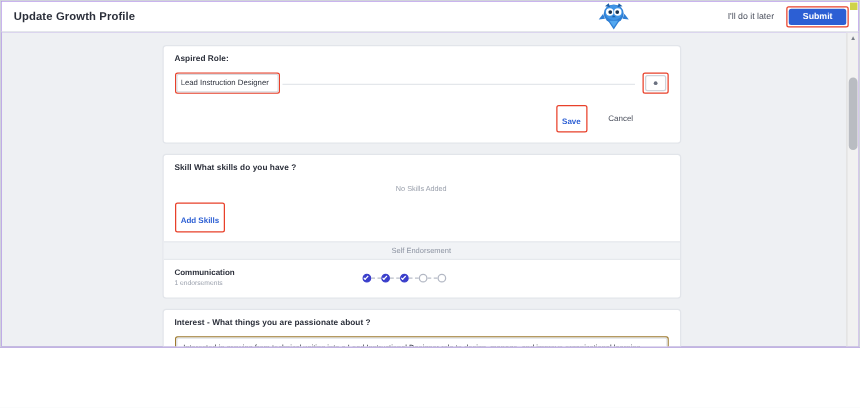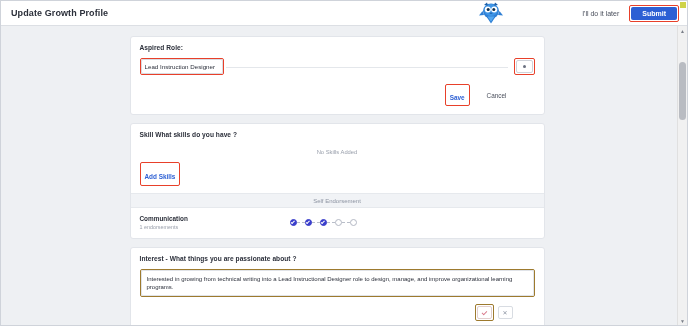--- a/index.html
+++ b/index.html
@@ -11,21 +11,21 @@
     width: 688px;
     height: 326px;
     overflow: hidden;
     font-family: "Liberation Sans", sans-serif;
     color: #3c4257;
   }
 
   .app {
     position: relative;
     width: 688px;
-    height: 326px;
+    height: 278px;
     box-sizing: border-box;
     border: 1px solid #cfd3da;
     background: #6d28d9;
     overflow: hidden;
   }
 
   
   .header {
     position: relative;
     height: 25px;

